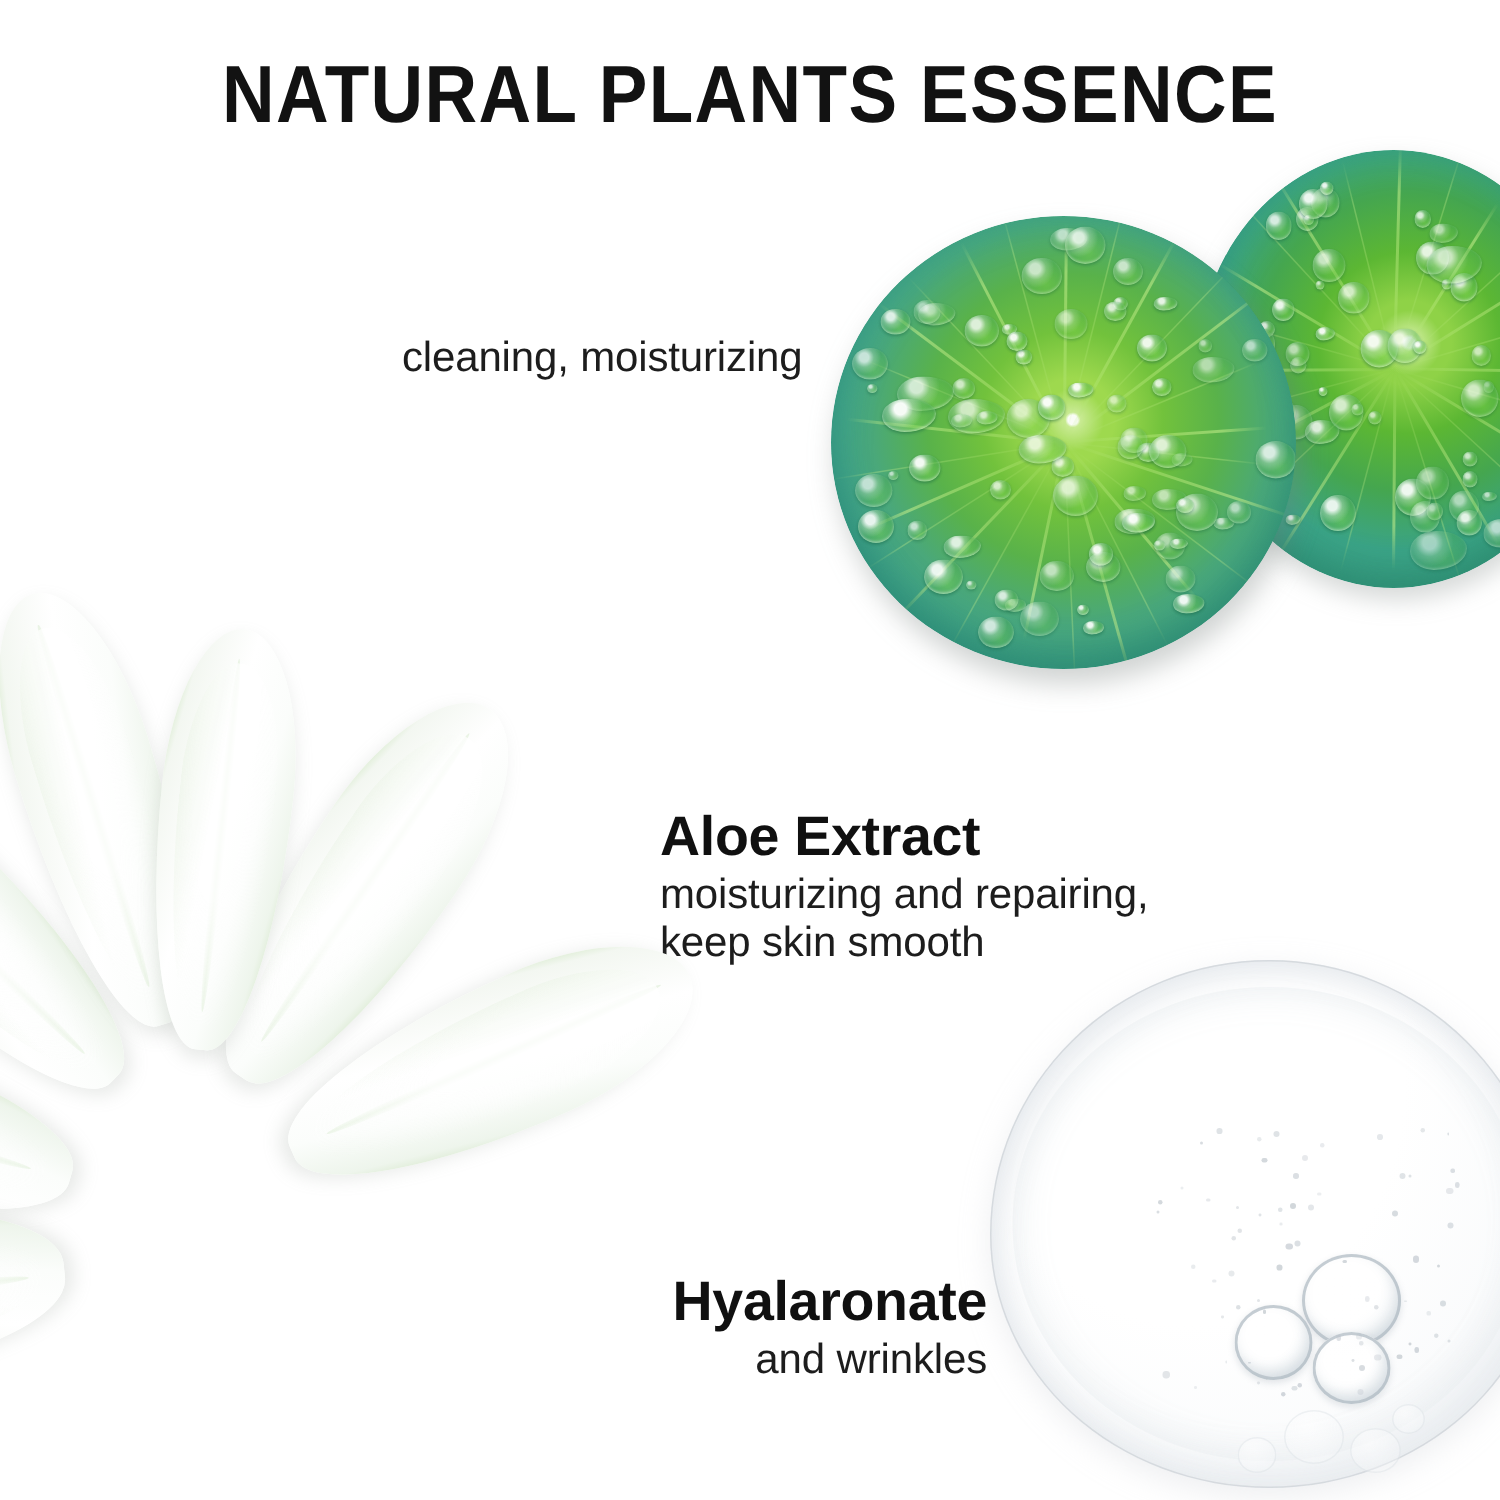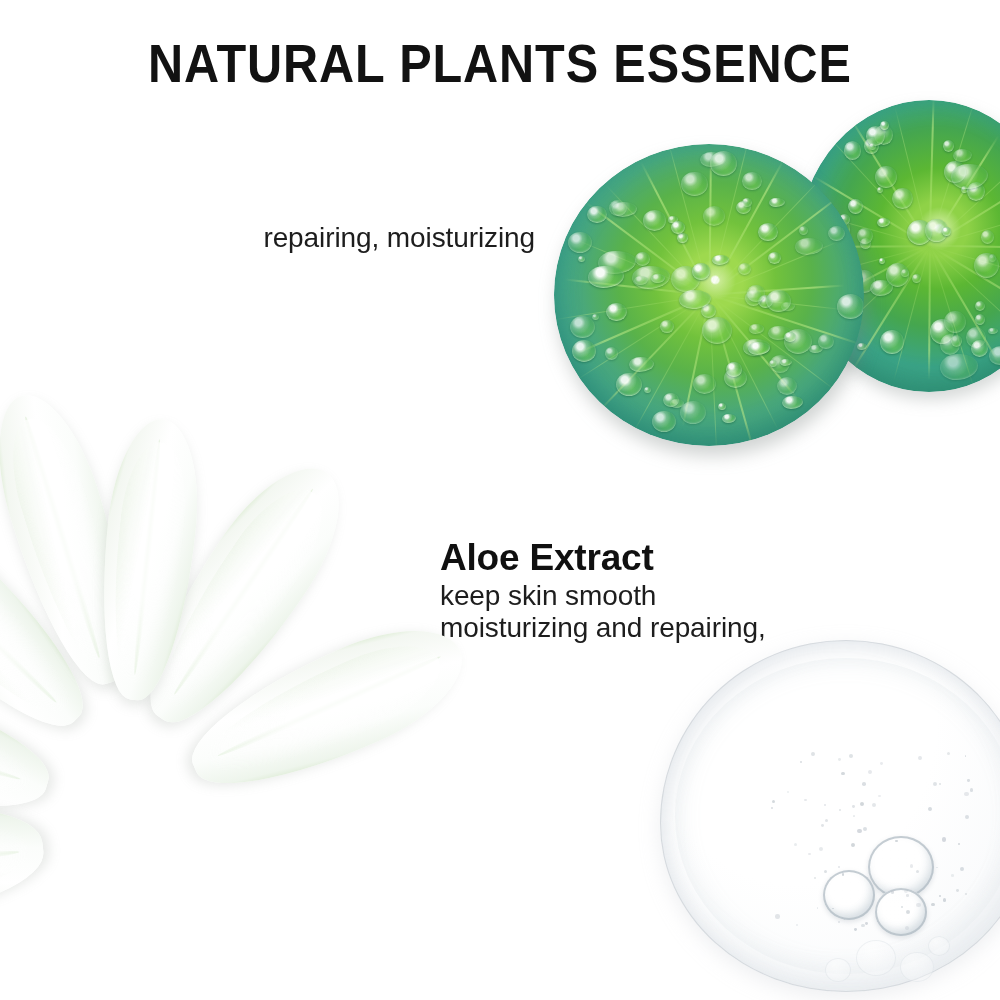--- a/index.html
+++ b/index.html
@@ -485,30 +485,32 @@
         <div class="speck" style="left: 246.318px; top: 254.196px; width: 2.62531px; height: 2.62531px; opacity: 0.53;"></div>
         <div class="ghost" style="left: 196px; top: 300px; width: 40px; height: 36px; opacity: 0.6;"></div>
         <div class="ghost" style="left: 240px; top: 312px; width: 34px; height: 30px; opacity: 0.6;"></div>
         <div class="ghost" style="left: 165px; top: 318px; width: 26px; height: 24px; opacity: 0.6;"></div>
         <div class="ghost" style="left: 268px; top: 296px; width: 22px; height: 20px; opacity: 0.6;"></div>
       </div>
   </div>
 
   <div class="txt-block" id="block-centella">
     <div class="ing-desc">
-      <span>repairing, moisturizing</span>
+      <span>cleaning, moisturizing</span>
     </div>
   </div>
 
   <div class="txt-block" id="block-aloe">
     <div class="ing-name">Aloe Extract</div>
     <div class="ing-desc">
+      <span>moisturizing and repairing,</span>
       <span>keep skin smooth</span>
-      <span>moisturizing and repairing,</span>
     </div>
   </div>
 
   <div class="txt-block" id="block-hyal">
+    <div class="ing-name">Hyalaronate</div>
     <div class="ing-desc">
+      <span>and wrinkles</span>
     </div>
   </div>
 
 </div>
 
 </body></html>

